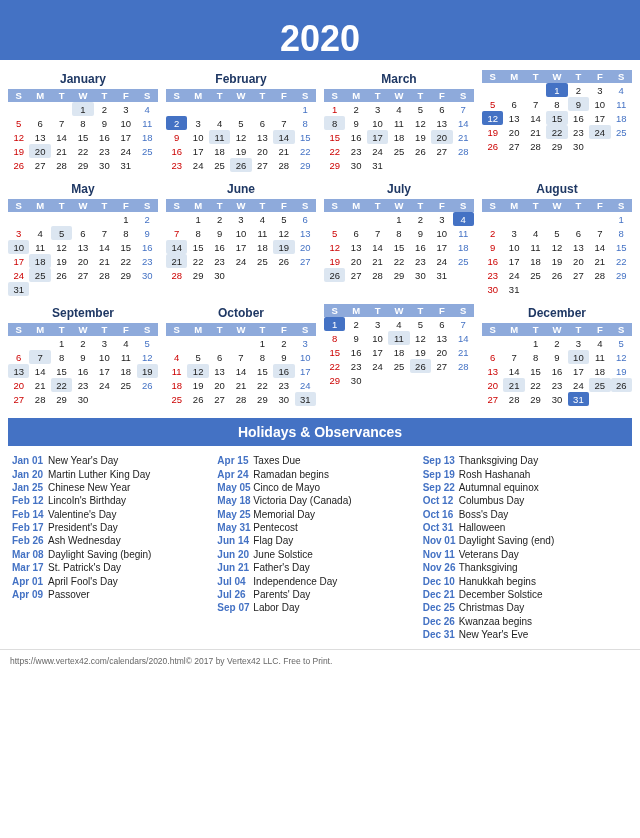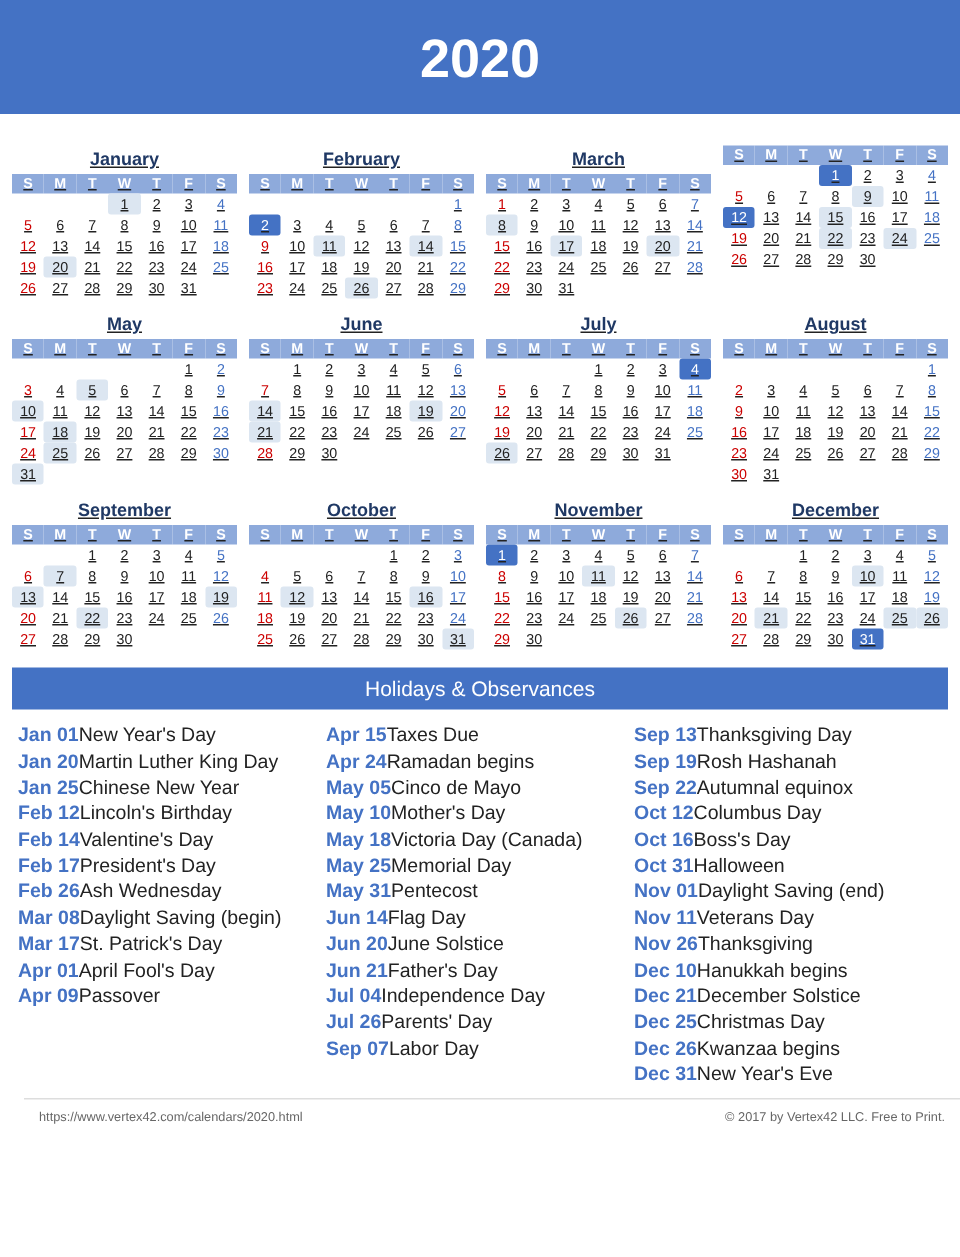--- a/index.html
+++ b/index.html
@@ -10,28 +10,27 @@
       width: 640px;
       min-height: 838px;
       color: #222;
     }
     .year-header {
       background: #4472c4;
       color: #fff;
       text-align: center;
       font-size: 36px;
       font-weight: bold;
-      padding: 18px 0 16px 0;
+      padding: 18px 0 0 0;
     }
     .calendars-grid {
       display: grid;
       grid-template-columns: repeat(4, 1fr);
       gap: 8px;
-      padding: 21px 8px 6px 8px;
-      text-decoration: underline;
+      padding: 10px 8px 6px 8px;
     }
     .month-block { }
     .month-name {
       text-align: center;
       font-weight: bold;
       font-size: 12px;
       color: #1f3864;
       padding: 2px 0 3px 0;
     }
     .month-table {
@@ -62,54 +61,53 @@
     }
     .month-table td.highlight-light {
       background: #dce6f1;
       border-radius: 2px;
     }
     .holidays-section {
       background: #4472c4;
       color: #fff;
       text-align: center;
       font-size: 14px;
-      font-weight: normal;
+      font-weight: bold;
       padding: 6px 0;
       margin: 6px 8px 4px 8px;
     }
     .holidays-grid {
       display: grid;
       grid-template-columns: repeat(3, 1fr);
       padding: 4px 12px 4px 12px;
       gap: 0;
     }
     .holiday-col { }
     .holiday-row {
       display: flex;
-      font-size: 13px;
+      font-size: 10px;
       padding: 1.2px 0;
     }
     .holiday-date {
       color: #4472c4;
       font-weight: bold;
       min-width: 36px;
       flex-shrink: 0;
     }
     .holiday-name {
       color: #222;
     }
     .footer {
       display: flex;
-      justify-content: space-between;
+      justify-content: flex-start;
       padding: 6px 10px 4px 10px;
       font-size: 8.5px;
       color: #666;
       border-top: 1px solid #ddd;
       margin-top: 4px;
-      margin-left: 16px;
     }
   </style>
 </head>
 <body>
 
 <div class="year-header">
   <span>2020</span>
 </div>
 
 <div class="calendars-grid" id="calendars-grid">
@@ -754,21 +752,20 @@
             <td>27</td>
             <td>28</td>
             <td>29</td>
             <td>30</td>
             <td class="highlight-light">31</td>
           </tr>
         </tbody>
       </table>
     </div>
     <div class="month-block">
-      <div class="month-name">November</div>
       <table class="month-table">
         <thead>
           <tr>
             <th>S</th>
             <th>M</th>
             <th>T</th>
             <th>W</th>
             <th>T</th>
             <th>F</th>
             <th>S</th>
@@ -946,24 +943,20 @@
       </div>
       <div class="holiday-row">
         <span class="holiday-date">Apr 24</span>
         <span class="holiday-name">Ramadan begins</span>
       </div>
       <div class="holiday-row">
         <span class="holiday-date">May 05</span>
         <span class="holiday-name">Cinco de Mayo</span>
       </div>
       <div class="holiday-row">
-        <span class="holiday-date">May 10</span>
-        <span class="holiday-name">Mother's Day</span>
-      </div>
-      <div class="holiday-row">
         <span class="holiday-date">May 18</span>
         <span class="holiday-name">Victoria Day (Canada)</span>
       </div>
       <div class="holiday-row">
         <span class="holiday-date">May 25</span>
         <span class="holiday-name">Memorial Day</span>
       </div>
       <div class="holiday-row">
         <span class="holiday-date">May 31</span>
         <span class="holiday-name">Pentecost</span>

